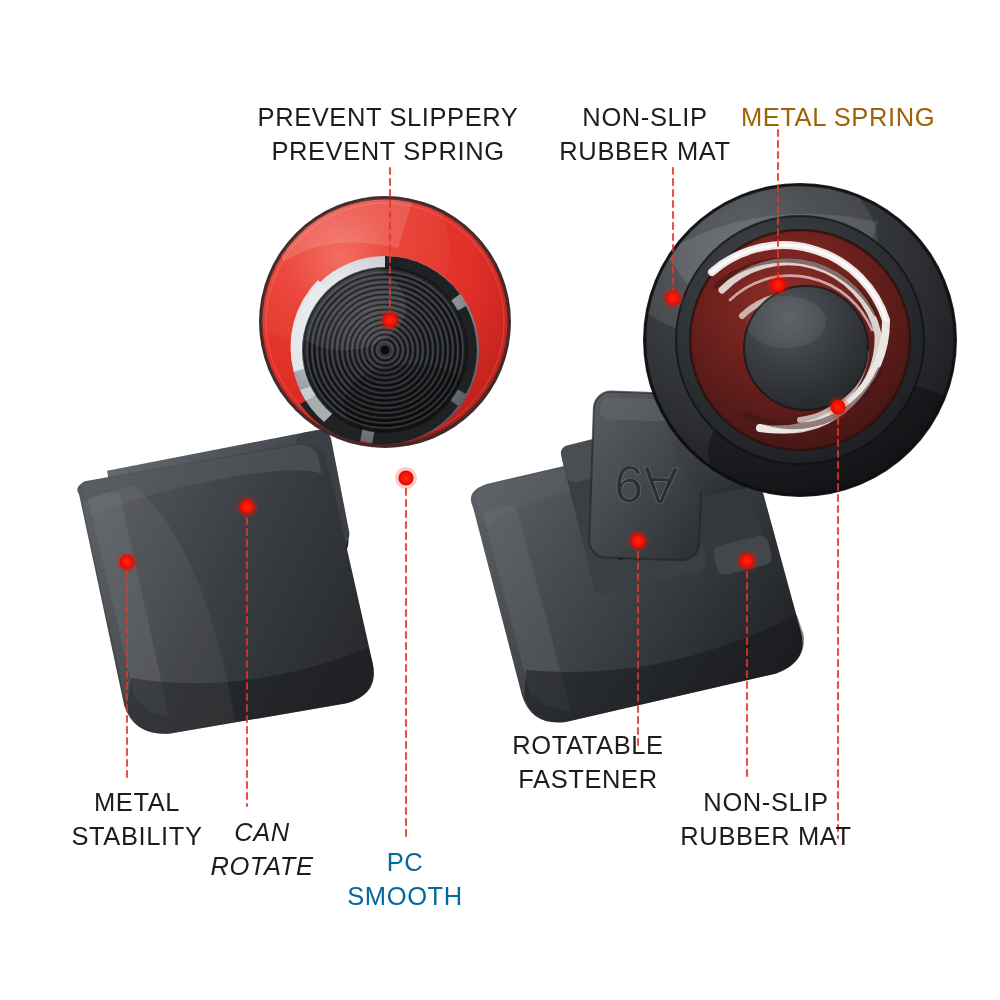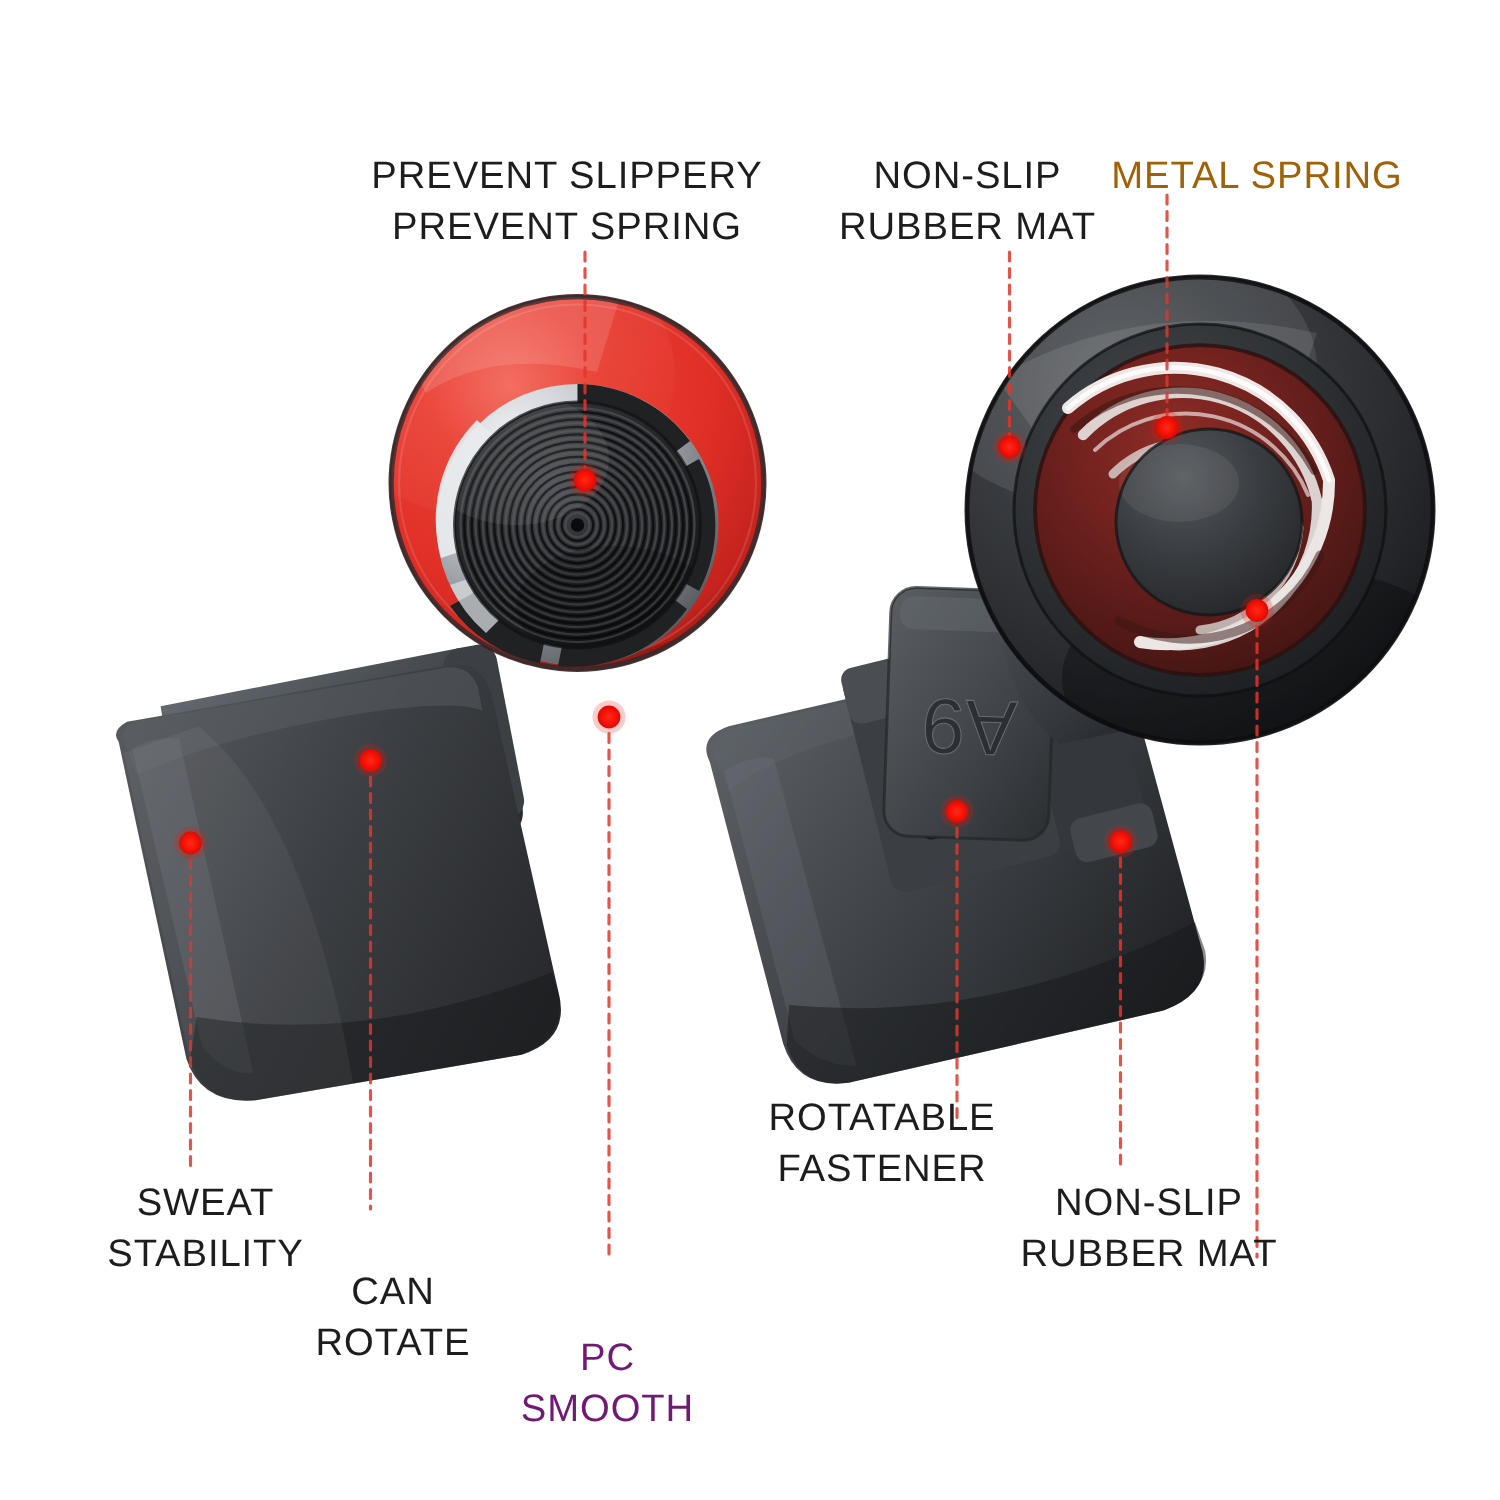--- a/index.html
+++ b/index.html
@@ -365,24 +365,24 @@
           <circle cx="747" cy="561" r="7.6" fill="url(#gDotGlow)"></circle>
         </g>
         <g>
           <circle cx="838" cy="407" r="11" fill="#fb1205" opacity="0.22"></circle>
           <circle cx="838" cy="407" r="7.6" fill="url(#gDotGlow)"></circle>
         </g>
       </g>
   </svg>
 
   <div id="labels">
-      <div class="callout ctr" style="left: 378px; top: 101px; transform: translateX(-50%); color: rgb(29, 29, 31);"><span>PREVENT SLIPPERY</span><span>PREVENT SPRING</span></div>
+      <div class="callout ctr" style="left: 388px; top: 101px; transform: translateX(-50%); color: rgb(29, 29, 31);"><span>PREVENT SLIPPERY</span><span>PREVENT SPRING</span></div>
       <div class="callout ctr" style="left: 645px; top: 101px; transform: translateX(-50%); color: rgb(29, 29, 31);"><span>NON-SLIP</span><span>RUBBER MAT</span></div>
       <div class="callout ctr" style="left: 838px; top: 101px; transform: translateX(-50%); color: #a16207;"><span>METAL SPRING</span></div>
-      <div class="callout ctr" style="left: 137px; top: 786px; transform: translateX(-50%); color: rgb(29, 29, 31);"><span>SWEAT</span><span>STABILITY</span></div>
-      <div class="callout ctr" style="left: 262px; top: 845px; transform: translateX(-50%); color: rgb(29, 29, 31);"><span>CAN</span><span>ROTATE</span></div>
-      <div class="callout ctr" style="left: 405px; top: 846px; transform: translateX(-50%); color: #701a75; margin-top: 43px;"><span>PC</span><span>SMOOTH</span></div>
+      <div class="callout ctr" style="left: 137px; top: 786px; transform: translateX(-50%); color: rgb(29, 29, 31);"><span>METAL</span><span>STABILITY</span></div>
+      <div class="callout ctr" style="left: 262px; top: 816px; transform: translateX(-50%); color: rgb(29, 29, 31); font-style: italic;"><span>CAN</span><span>ROTATE</span></div>
+      <div class="callout ctr" style="left: 405px; top: 846px; transform: translateX(-50%); color: #0369a1;"><span>PC</span><span>SMOOTH</span></div>
       <div class="callout ctr" style="left: 588px; top: 729px; transform: translateX(-50%); color: rgb(29, 29, 31);"><span>ROTATABLE</span><span>FASTENER</span></div>
       <div class="callout ctr" style="left: 766px; top: 786px; transform: translateX(-50%); color: rgb(29, 29, 31);"><span>NON-SLIP</span><span>RUBBER MAT</span></div>
       <div class="callout ctr" style="left: 858px; top: 846px; transform: translateX(-50%); color: rgb(29, 29, 31);"></div>
     </div>
 
 </div>
 
 </body></html>

